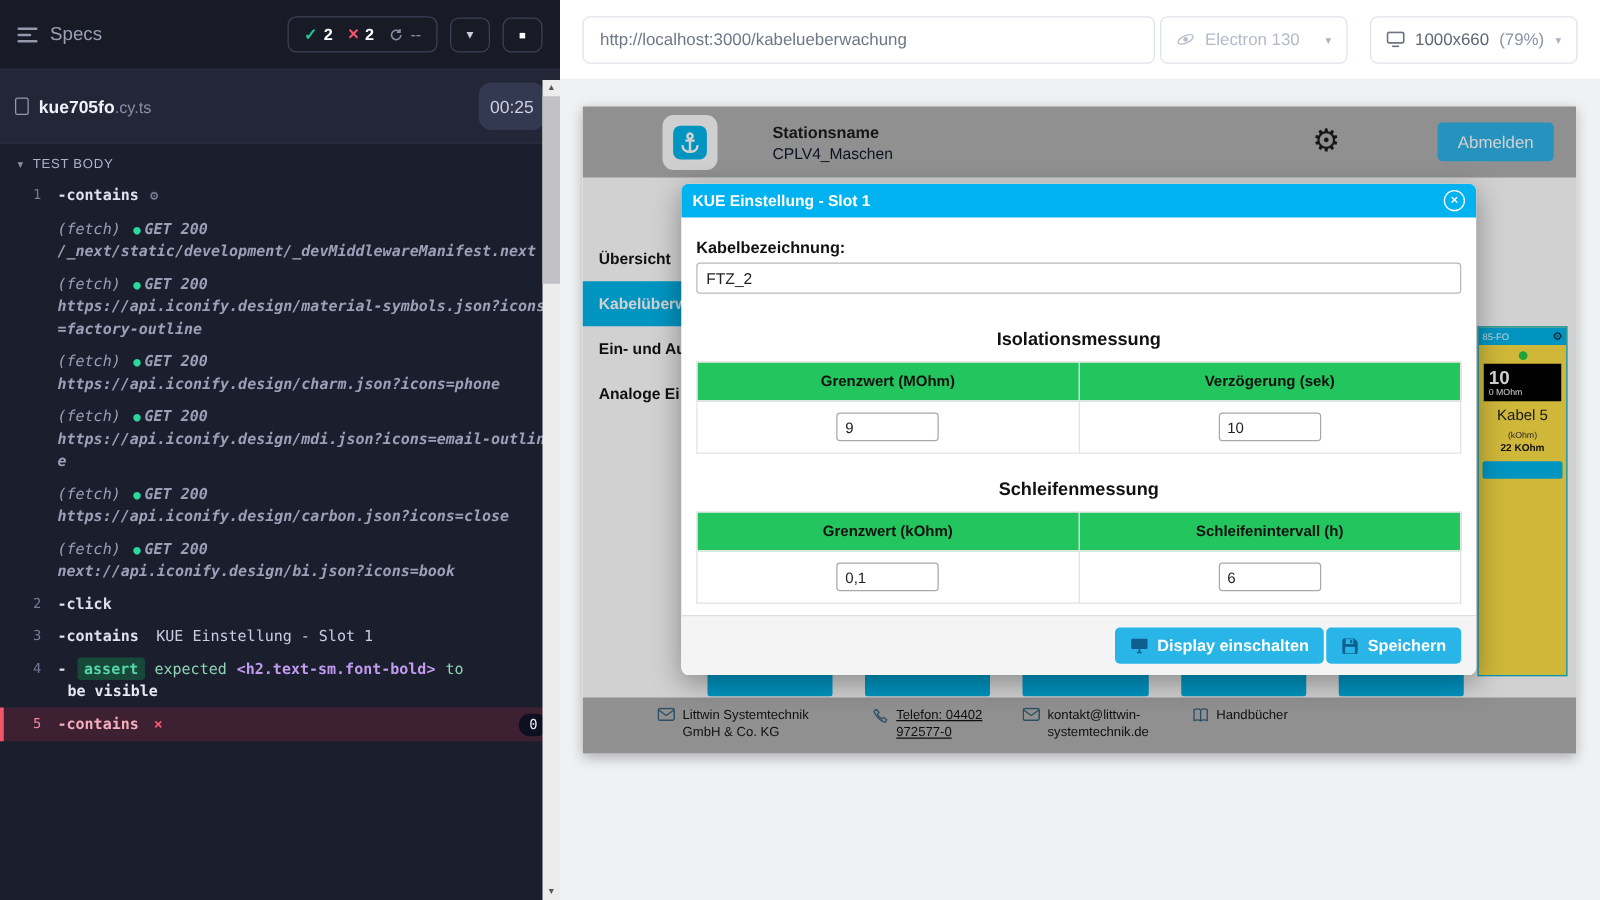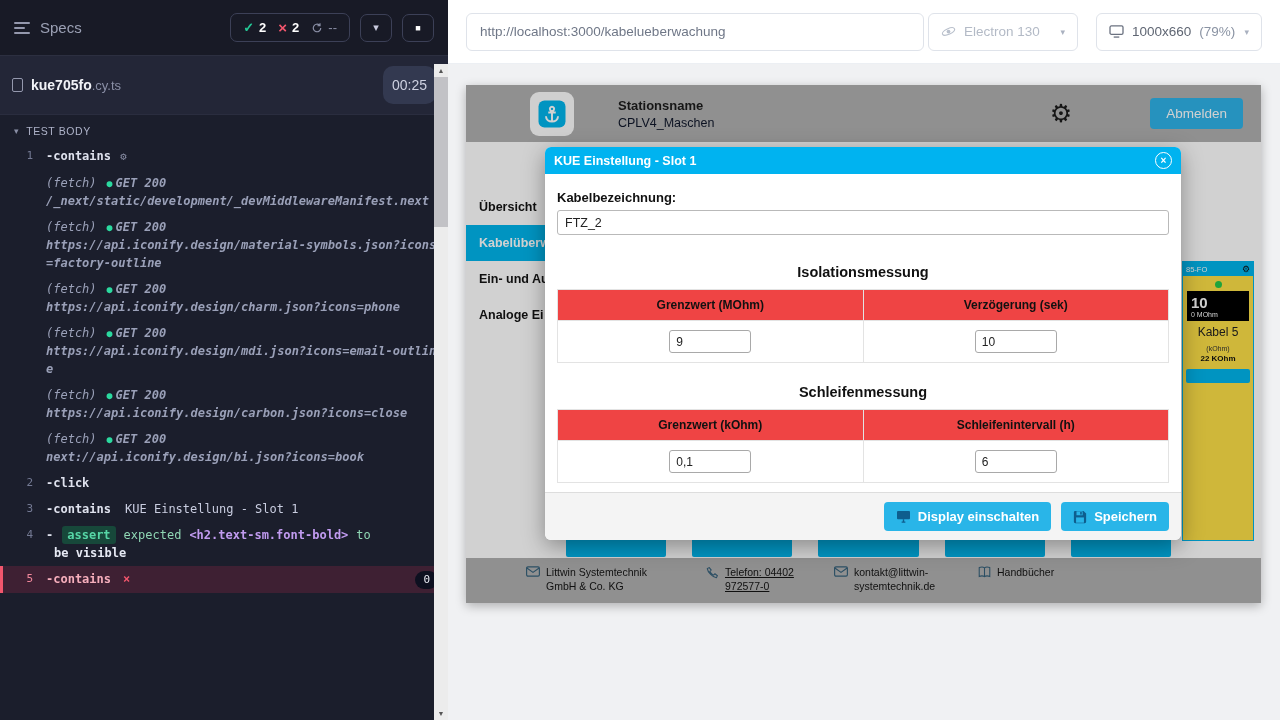--- a/index.html
+++ b/index.html
@@ -90,21 +90,21 @@
   .kc-display .kc-val { font-size:15px; font-weight:bold; }
   .kc-display .kc-unit { font-size:7px; }
   .kc-lbl { text-align:center; color:#222; margin-top:4px; font-size:12px; }
   .kc-param { text-align:center; color:#333; margin-top:6px; font-size:7px; }
   .kc-pval { text-align:center; color:#111; font-weight:bold; margin-top:2px; font-size:8px; }
   .kc-btn { background:#00b5ec; height:14px; margin:6px 3px 0; border-radius:2px; }
 
   .btn-strip { position:absolute; left:100px; right:90px; top:450px; display:flex; gap:26px; z-index:1; }
   .btn-strip i { display:block; height:22px; flex:1; background:#00b5ec; border-radius:2px; }
 
-  .app-footer { position:absolute; left:0; right:0; bottom:0; height:45px; background:#b0b0b0; display:flex; align-items:flex-start; gap:32px; padding:7px 14px 8px 60px; z-index:1; font-size:10.5px; color:#141414; }
+  .app-footer { position:absolute; left:0; right:0; bottom:0; height:45px; background:#b0b0b0; display:flex; align-items:flex-start; gap:24px; padding:7px 14px 8px 60px; z-index:1; font-size:10.5px; color:#141414; }
   .f-group { display:flex; gap:6px; align-items:flex-start; }
   .f-group svg { flex:none; margin-top:1px; }
   .f-text { line-height:1.35; }
   .f-company { width:148px; }
   .f-phone { width:96px;text-decoration:underline; }
   .f-email { width:112px; }
   .f-man { font-weight:normal; }
 
   .dim { position:absolute; inset:0; background:rgba(0,0,0,.18); z-index:5; }
 
@@ -112,24 +112,24 @@
   .modal { position:absolute; left:79px; top:62px; width:636px; height:393px; background:#fff; border-radius:6px; box-shadow:0 6px 22px rgba(0,0,0,.35); z-index:10; display:flex; flex-direction:column; overflow:hidden; }
   .modal-head { background:#00b3f0; height:27px; display:flex; align-items:center; padding:0 9px; color:#fff; font-weight:bold; font-size:12.5px; flex:none; }
   .modal-close { margin-left:auto; width:17px; height:17px; border:1.6px solid #fff; border-radius:50%; color:#fff; font-size:10px; display:flex; align-items:center; justify-content:center; cursor:pointer; font-weight:bold; }
   .modal-body { flex:1; padding:12px 12px 0; }
   .kabel-label { font-size:13px; font-weight:bold; margin:4px 0 5px; color:#111; }
   .kabel-input { width:100%; height:25px; border:1px solid #b9b9b9; border-radius:3px; font-size:12.5px; padding:0 7px; color:#222; font-family:inherit; }
   .sec-title { text-align:center; font-weight:bold; font-size:14.5px; color:#111; }
   .sec-title.first { margin-top:29px; }
   .sec-title.second { margin-top:21px; }
   table.mtab { width:100%; border-collapse:collapse; margin-top:9px; }
-  .mtab th { background:#ef4444; border:1px solid #e3e3e3; font-size:12px; font-weight:bold; padding:8px 4px; color:#111; }
+  .mtab th { background:#22c55e; border:1px solid #e3e3e3; font-size:12px; font-weight:bold; padding:8px 4px; color:#111; }
   .mtab td { border:1px solid #e3e3e3; padding:9px 4px; text-align:center; }
   .cell-input { width:82px; height:23px; border:1px solid #a9a9a9; border-radius:3px; font-size:12px; padding:0 6px; color:#222; font-family:inherit; }
-  .modal-foot { background:#f4f4f4; border-top:1px solid #ddd; padding:9px 12px; display:flex; justify-content:flex-end; gap:10px; flex:none; }
+  .modal-foot { background:#f4f4f4; border-top:1px solid #ddd; padding:9px 12px; display:flex; justify-content:flex-end; gap:2px; flex:none; }
   .m-btn { background:#29b5e8; color:#fff; border:none; border-radius:4px; padding:7px 12px; font-size:13px; font-weight:bold; display:flex; align-items:center; gap:7px; cursor:pointer; font-family:inherit; }
 </style>
 </head>
 <body>
 
 <div class="cy-sidebar">
   <div class="cy-header">
     <span class="menu-icon">
         <i></i>
         <i></i>

